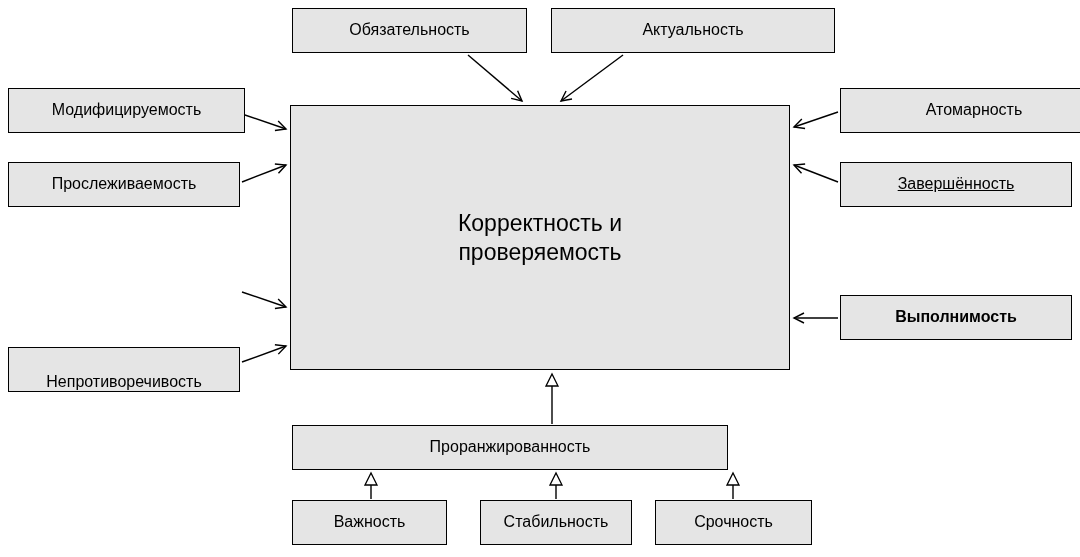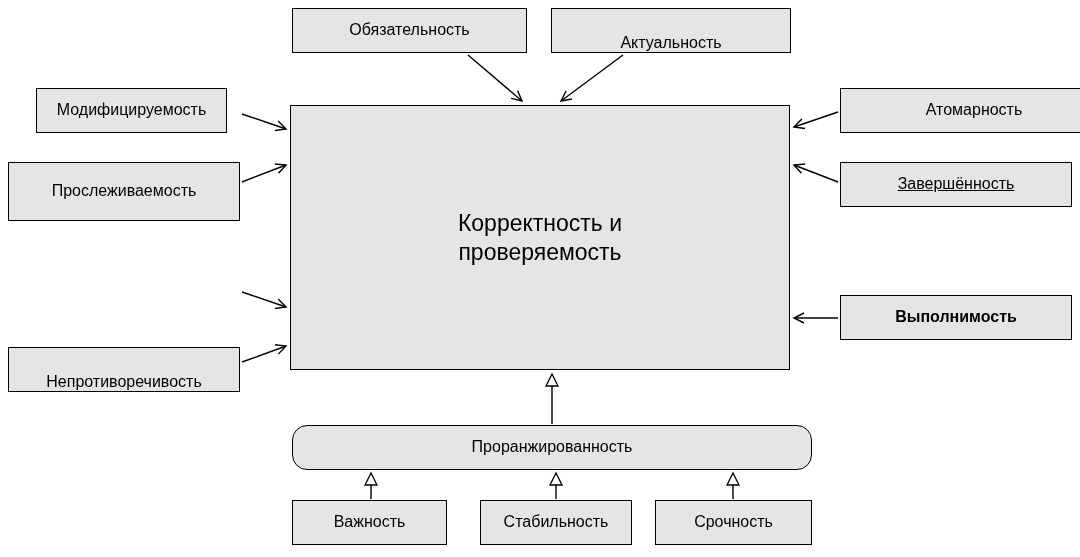--- a/index.html
+++ b/index.html
@@ -41,32 +41,32 @@
   }
   .node-center .label-wrap {
     max-width: 290px;
     display: inline-block;
   }
 
   
   .n-center { left: 290px; top: 105px; width: 500px; height: 265px; }
 
   .n-top-0  { left: 292px; top: 8px;   width: 235px; height: 45px; }
-  .n-top-1  { left: 551px; top: 8px;   width: 240px; height: 45px; align-items: flex-end; }
+  .n-top-1  { left: 551px; top: 8px;   width: 284px; height: 45px; }
 
-  .n-left-0 { left: 8px;   top: 88px;  width: 191px; height: 45px; margin-left: 28px; }
-  .n-left-1 { left: 8px;   top: 162px; width: 232px; height: 59px; }
+  .n-left-0 { left: 8px;   top: 88px;  width: 237px; height: 45px; }
+  .n-left-1 { left: 8px;   top: 162px; width: 232px; height: 45px; }
   .n-left-2 { left: 8px;   top: 268px; width: 232px; height: 45px; }
   .n-left-3 { left: 8px;   top: 347px; width: 232px; height: 45px; align-items: flex-end; }
 
   .n-right-0 { left: 840px; top: 88px;  width: 268px; height: 45px; }
   .n-right-1 { left: 840px; top: 162px; width: 232px; height: 45px; text-decoration: underline; }
   .n-right-2 { left: 840px; top: 295px; width: 232px; height: 45px; font-weight: bold; }
 
-  .n-bottom  { left: 292px; top: 425px; width: 520px; height: 45px; border-radius: 15px; }
+  .n-bottom  { left: 292px; top: 425px; width: 436px; height: 45px; }
 
   .n-sub-0 { left: 292px; top: 500px; width: 155px; height: 45px; }
   .n-sub-1 { left: 480px; top: 500px; width: 152px; height: 45px; }
   .n-sub-2 { left: 655px; top: 500px; width: 157px; height: 45px; }
 </style>
 </head>
 <body>
 
 <div class="canvas">
 

